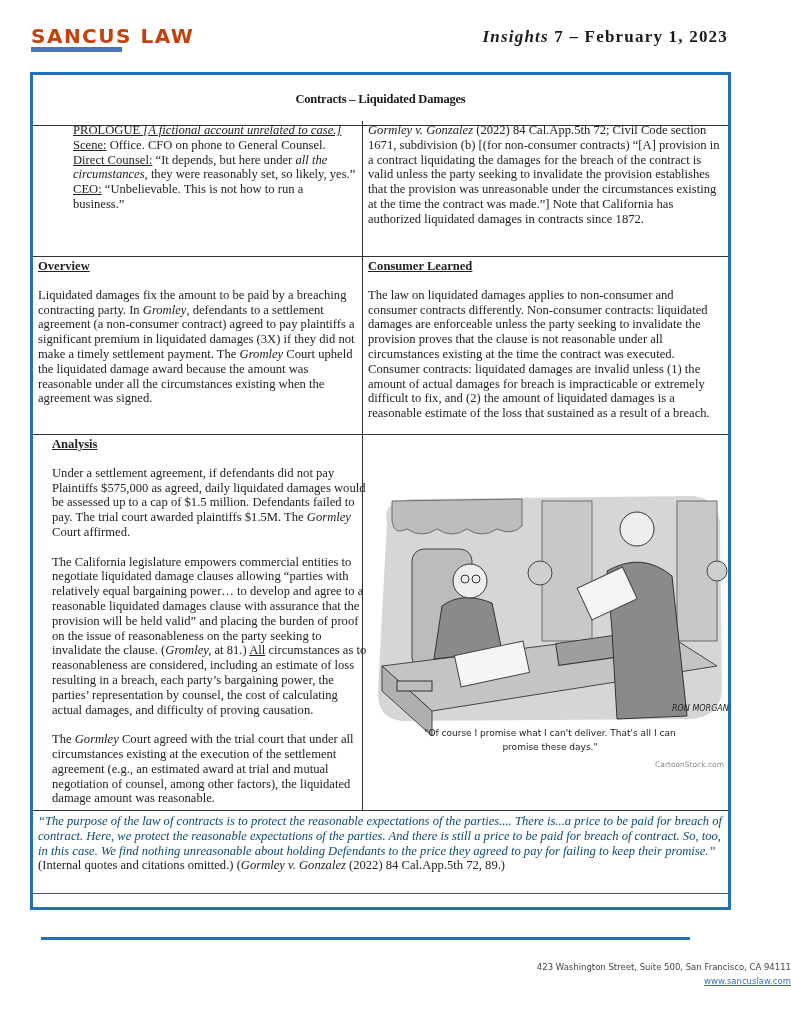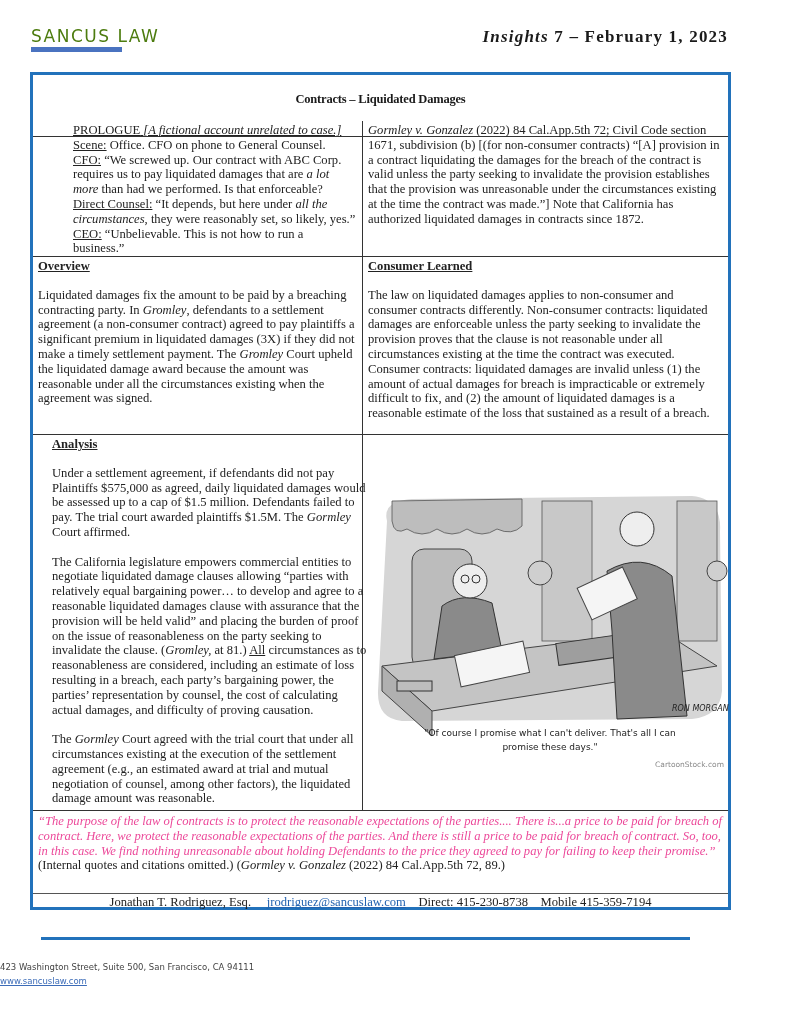--- a/index.html
+++ b/index.html
@@ -1,44 +1,44 @@
 <!DOCTYPE html>
 <html><head>
 <meta charset="utf-8">
 <style>
   html, body { margin: 0; padding: 0; background: #ffffff; }
   body { width: 791px; height: 1024px; position: relative; overflow: hidden; color: #1a1a1a; }
 
   .logo { position: absolute; left: 31px; top: 26px; }
-  .logo-text { font-family: "DejaVu Sans", "Liberation Sans", sans-serif; font-size: 17px; letter-spacing: 1.5px; color: #4d7c0f; font-weight: 400; line-height: 20px; }
+  .logo-text { font-family: "DejaVu Sans", "Liberation Sans", sans-serif; font-size: 20px; letter-spacing: 1.5px; color: #c2410c; font-weight: 700; line-height: 20px; }
   .logo-bar { position: absolute; left: 0; top: 21px; width: 91px; height: 5px; background: #4a73c0; }
 
   .issue { position: absolute; right: 63px; top: 27px; font-family: "Liberation Serif", serif; font-weight: bold; font-size: 17px; letter-spacing: 1.2px; color: #1a1a1a; }
   .issue i { font-style: italic; text-align: center; }
 
   .frame { position: absolute; left: 30px; top: 72px; width: 701px; height: 838px; border: 3px solid #2272bb; box-sizing: border-box; }
 
   .row { position: absolute; left: 0; right: 0; box-sizing: border-box; }
-  .title-row { top: 0; height: 62px; text-align: center; border-bottom: 1px solid #333; }
+  .title-row { top: 0; height: 51px; text-align: center; border-bottom: 1px solid #333; }
   .title-row span { display: inline-block; margin-top: 17px; font-family: "Liberation Serif", serif; font-weight: bold; font-size: 12.5px; letter-spacing: -0.2px; }
 
   .cell { position: absolute; box-sizing: border-box; padding: 2px 5px; font-family: "Liberation Serif", serif; font-size: 12.6px; line-height: 14.8px; color: #222; }
   .vline { position: absolute; left: 329px; width: 1px; background: #333; }
   .hline { position: absolute; left: 0; right: 0; height: 1px; background: #333; }
 
   .u { text-decoration: underline; }
   .h { font-weight: bold; text-decoration: underline; display: block; margin-bottom: 14px; }
   p { margin: 0 0 14.8px 0; }
 
-  .quote { color: #ec4899; font-style: italic; }
+  .quote { color: #0c4a6e; font-style: italic; }
   .contact { text-align: center; font-family: "Liberation Serif", serif; font-size: 12.6px; }
   .contact a { color: #2262b0; text-decoration: underline; }
 
   .bottom-rule { position: absolute; left: 41px; top: 937px; width: 649px; height: 3px; background: #2272bb; }
-  .address { position: absolute; left: 0; width: 791px; top: 960px; text-align: left; font-family: "DejaVu Sans", sans-serif; font-size: 8.5px; color: #444; line-height: 14px; }
+  .address { position: absolute; left: 0; width: 791px; top: 960px; text-align: right; font-family: "DejaVu Sans", sans-serif; font-size: 8.5px; color: #444; line-height: 14px; }
   .address a { color: #3c6cb8; text-decoration: underline; }
 
   .cartoon { position: absolute; left: 372px; top: 491px; width: 357px; height: 280px; }
 </style>
 </head>
 <body>
 
 <div class="logo">
   <div class="logo-text">SANCUS LAW</div>
   <div class="logo-bar"></div>
@@ -54,21 +54,20 @@
   <div class="vline" style="top:46px; height:689px;"></div>
 
   <div class="hline" style="top:181px;"></div>
   <div class="hline" style="top:359px;"></div>
   <div class="hline" style="top:735px;"></div>
   <div class="hline" style="top:818px; background:#555;"></div>
 
   <div class="cell" style="left:0; top:46px; width:329px; height:135px;padding-left:40px;">
     <div><span class="u">PROLOGUE</span><span class="u"> </span><i class="u">[A fictional account unrelated to case.]</i></div>
     <div><span class="u">Scene:</span><span> Office. CFO on phone to General Counsel.</span></div>
-    <div><span class="u">CFO:</span><span>  “We screwed up. Our contract with ABC Corp. requires us to pay liquidated damages that are </span><i>a lot more</i><span> than had we performed. Is that enforceable?</span></div>
     <div><span class="u">Direct Counsel:</span><span> “It depends, but here under </span><i>all the circumstances</i><span>, they were reasonably set, so likely, yes.”</span></div>
     <div><span class="u">CEO:</span><span> “Unbelievable. This is not how to run a business.”</span></div>
   </div>
 
   <div class="cell" style="left:330px; top:46px; width:365px; height:135px;">
     <i>Gormley v. Gonzalez</i><span> (2022) 84 Cal.App.5th 72; Civil Code section 1671, subdivision (b) [(for non-consumer contracts) “[A] provision in a contract liquidating the damages for the breach of the contract is valid unless the party seeking to invalidate the provision establishes that the provision was unreasonable under the circumstances existing at the time the contract was made.”] Note that California has authorized liquidated damages in contracts since 1872.</span>
   </div>
 
   <div class="cell" style="left:0; top:182px; width:329px; height:177px;">
     <span class="h">Overview</span>
@@ -84,26 +83,20 @@
     <span class="h">Analysis</span>
     <p><span>Under a settlement agreement, if defendants did not pay Plaintiffs $575,000 as agreed, daily liquidated damages would be assessed up to a cap of $1.5 million. Defendants failed to pay. The trial court awarded plaintiffs $1.5M. The </span><i>Gormley</i><span> Court affirmed.</span></p>
     <p><span>The California legislature empowers commercial entities to negotiate liquidated damage clauses allowing “parties with relatively equal bargaining power… to develop and agree to a reasonable liquidated damages clause with assurance that the provision will be held valid” and placing the burden of proof on the issue of reasonableness on the party seeking to invalidate the clause. (</span><i>Gromley,</i><span> at 81.) </span><span class="u">All</span><span> circumstances as to reasonableness are considered, including an estimate of loss resulting in a breach, each party’s bargaining power, the parties’ representation by counsel, the cost of calculating actual damages, and difficulty of proving causation.</span></p>
     <p><span>The </span><i>Gormley</i><span> Court agreed with the trial court that under all circumstances existing at the execution of the settlement agreement (e.g., an estimated award at trial and mutual negotiation of counsel, among other factors), the liquidated damage amount was reasonable.</span></p>
   </div>
 
   <div class="cell" style="left:0; top:736px; width:695px; height:82px; padding-top:3px;">
     <span class="quote">“The purpose of the law of contracts is to protect the reasonable expectations of the parties.... There is...a price to be paid for breach of contract. Here, we protect the reasonable expectations of the parties. And there is still a price to be paid for breach of contract. So, too, in this case. We find nothing unreasonable about holding Defendants to the price they agreed to pay for failing to keep their promise.”</span><span> (Internal quotes and citations omitted.) (</span><i>Gormley v. Gonzalez</i><span> (2022) 84 Cal.App.5th 72, 89.)</span>
   </div>
 
-  <div class="cell contact" style="left:0; top:819px; width:695px; height:16px; padding-top:1px;">
-    <span>Jonathan T. Rodriguez, Esq.</span>&nbsp;&nbsp;&nbsp;&nbsp;
-    <a>jrodriguez@sancuslaw.com</a>&nbsp;&nbsp;&nbsp;
-    <span>Direct: 415-230-8738</span>&nbsp;&nbsp;&nbsp;
-    <span>Mobile 415-359-7194</span>
-  </div>
 </div>
 
 <svg class="cartoon" viewBox="0 0 357 280" xmlns="http://www.w3.org/2000/svg">
   <path d="M15 30 Q10 10 40 8 L320 5 Q350 8 348 40 L350 200 Q348 225 320 228 L30 230 Q5 228 6 200 Z" fill="#d6d6d6" stroke="none"></path>
   <path d="M20 10 L150 8 L150 35 Q140 45 125 38 Q110 48 95 38 Q80 48 65 38 Q50 48 35 38 Q22 45 20 30 Z" fill="#bdbdbd" stroke="#555" stroke-width="0.8"></path>
   <rect x="40" y="58" width="60" height="120" rx="12" fill="#bcbcbc" stroke="#444" stroke-width="1"></rect>
   <rect x="170" y="10" width="50" height="140" fill="#c8c8c8" stroke="#555" stroke-width="0.8"></rect>
   <rect x="305" y="10" width="40" height="140" fill="#c8c8c8" stroke="#555" stroke-width="0.8"></rect>
   <circle cx="168" cy="82" r="12" fill="#cfcfcf" stroke="#444"></circle>
   <circle cx="345" cy="80" r="10" fill="#cfcfcf" stroke="#444"></circle>

